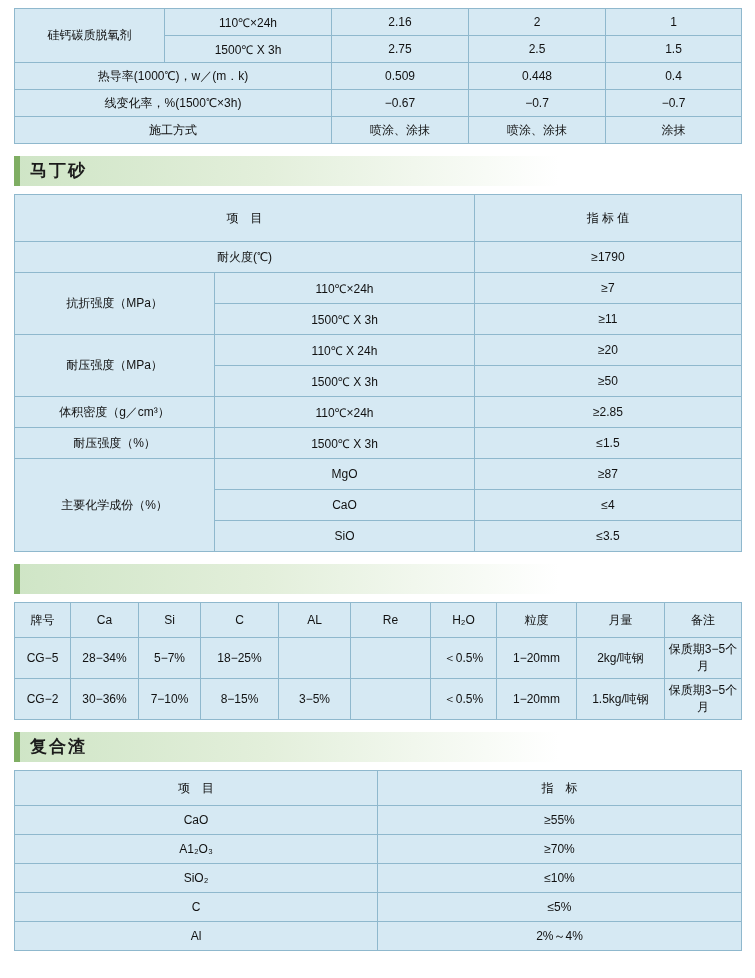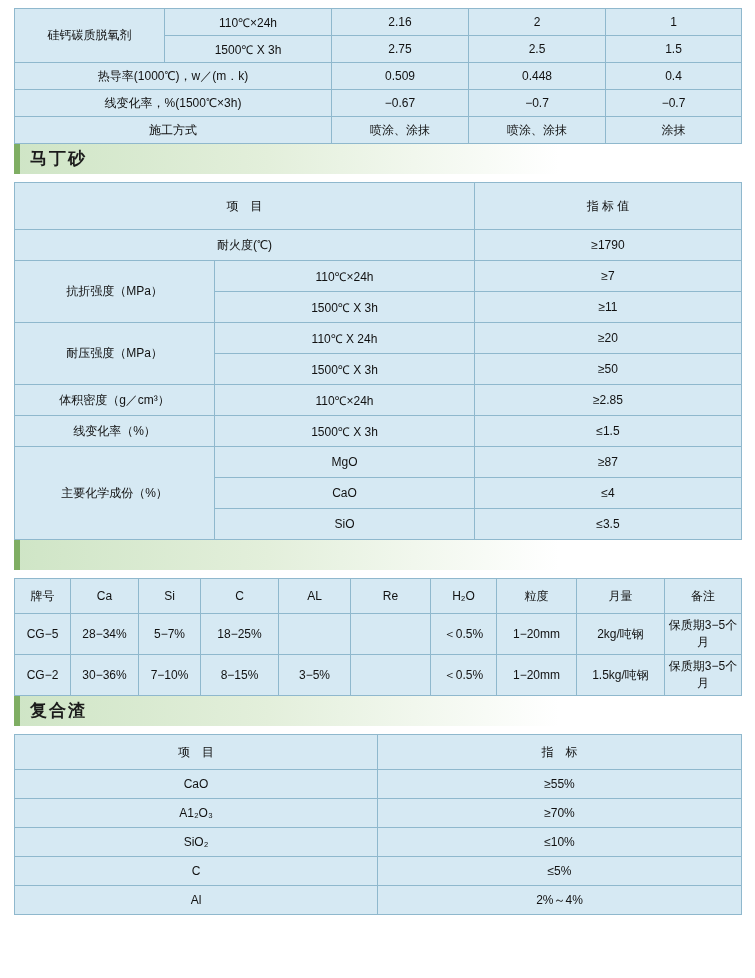--- a/index.html
+++ b/index.html
@@ -34,20 +34,21 @@
     vertical-align: middle;
     font-weight: normal;
     font-size: 12px;
     padding: 3px 2px;
     color: #111;
   }
   .tbl-top td { height: 20px; }
   .section-heading {
     position: relative;
     height: 30px;
+    margin-top: 12px;
     margin-bottom: 8px;
     background: linear-gradient(to right, #cfe5c6 0%, #e3efdb 35%, #ffffff 75%);
   }
   .section-heading .bar {
     position: absolute;
     left: 0;
     top: 0;
     width: 6px;
     height: 30px;
     background: #7fae63;
@@ -155,21 +156,21 @@
       <tr>
         <td>1500℃ X 3h</td>
         <td>≥50</td>
       </tr>
       <tr>
         <td>体积密度（g／cm³）</td>
         <td>110℃×24h</td>
         <td>≥2.85</td>
       </tr>
       <tr>
-        <td>线变化率（%）</td>
+        <td>耐压强度（%）</td>
         <td>1500℃ X 3h</td>
         <td>≤1.5</td>
       </tr>
       <tr>
         <td rowspan="3">主要化学成份（%）</td>
         <td>MgO</td>
         <td>≥87</td>
       </tr>
       <tr>
         <td>CaO</td>

